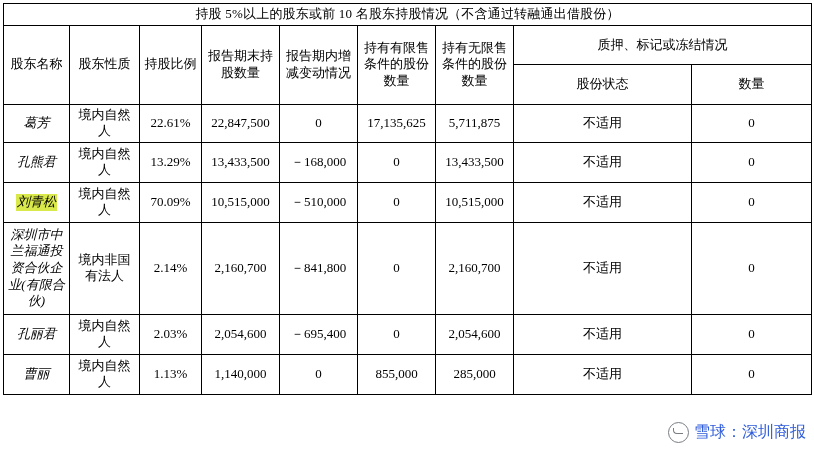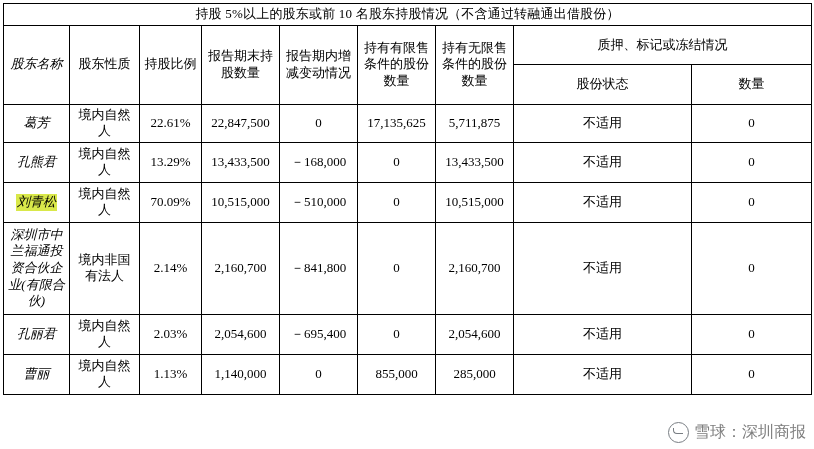--- a/index.html
+++ b/index.html
@@ -44,21 +44,20 @@
     letter-spacing: 0.2px;
     padding: 5px 4px;
     margin-top: 39px;
   }
   .hdr {
     font-size: 13px;
     padding: 3px 2px;
   }
   .hdr-tall {
     height: 74px;
-    font-style: italic;
   }
   .cell-name {
     text-align: left;
     padding-left: 5px;
     font-size: 13px;
     font-style: italic;
   }
   .cell-nature {
     text-align: left;
     padding-left: 5px;
@@ -93,21 +92,21 @@
   .row-h3 { height: 92px; }
   .watermark {
     position: absolute;
     right: 8px;
     bottom: 6px;
     display: flex;
     align-items: center;
     gap: 5px;
     font-family: "Liberation Sans", "DejaVu Sans", sans-serif;
     font-size: 16px;
-    color: #737373;
+    color: #1d4ed8;
     opacity: 0.92;
     z-index: 5;
   }
   .wm-logo {
     width: 19px;
     height: 19px;
     border-radius: 50%;
     border: 1.6px solid #6d7278;
     position: relative;
     flex: 0 0 auto;

